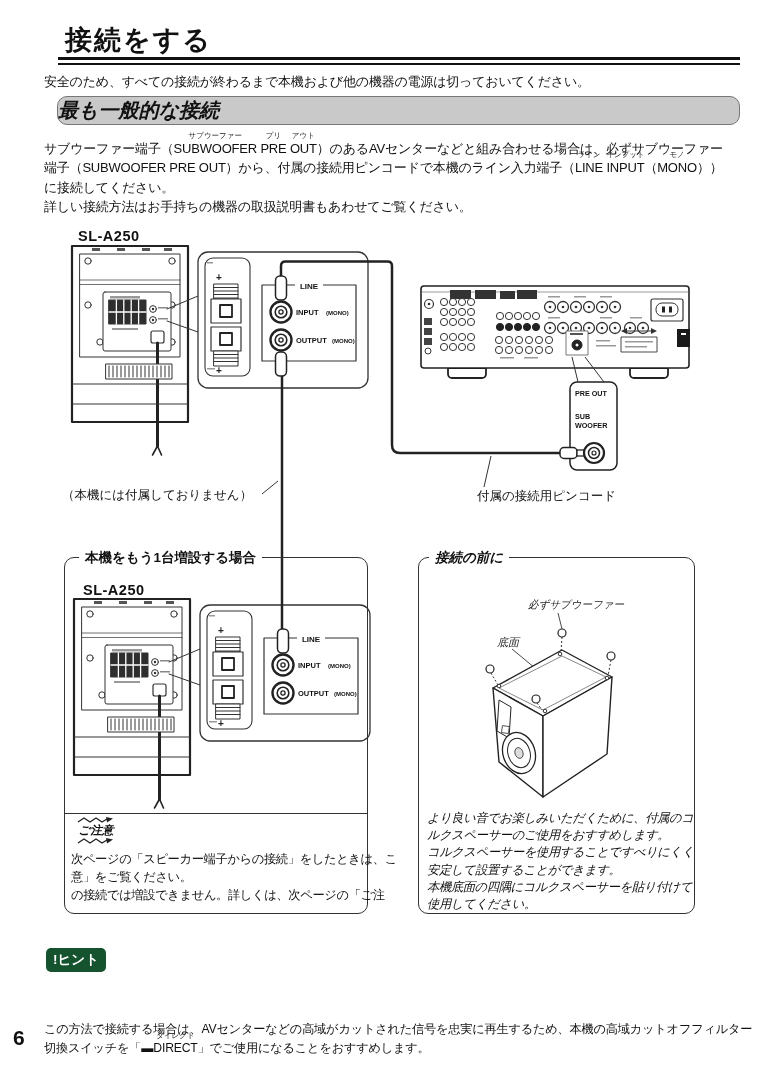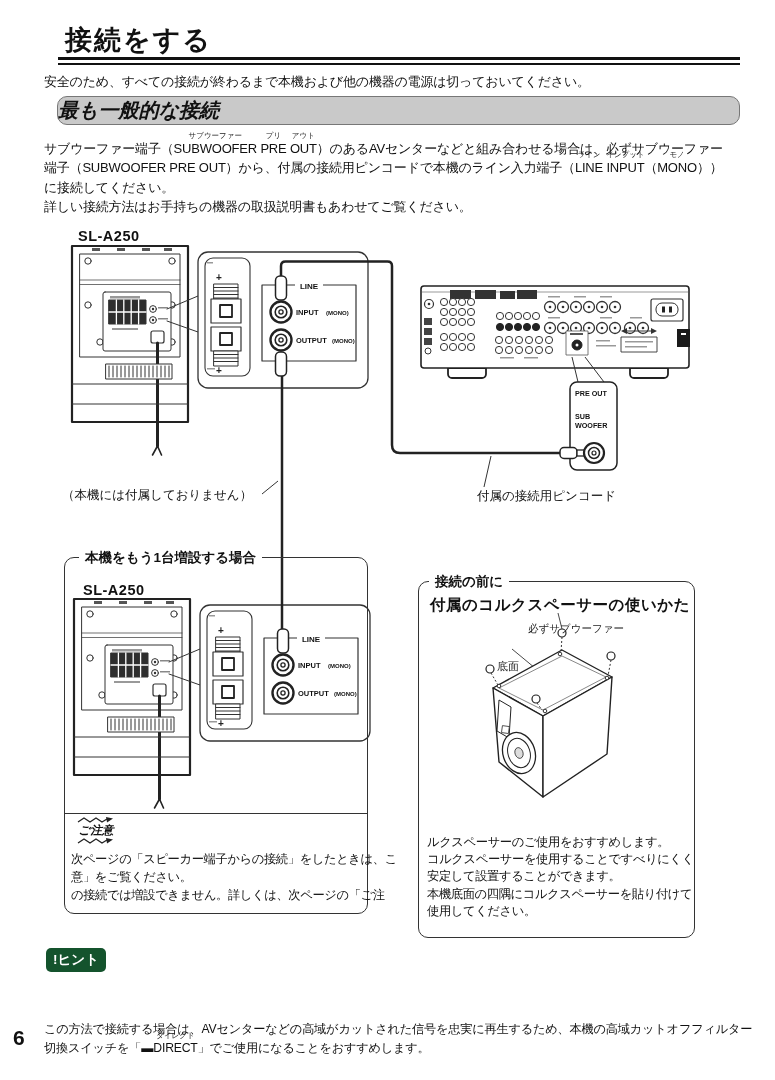--- a/index.html
+++ b/index.html
@@ -20,21 +20,21 @@
   .rh{position:relative;display:inline-block;}
   .rt{position:absolute;top:-7.5px;left:50%;transform:translateX(-50%);
       font-size:7.5px;letter-spacing:0;line-height:1;color:#222;white-space:nowrap;font-weight:normal;}
   
   .model1{left:78px;top:228px;font-size:14.5px;font-weight:bold;letter-spacing:0.5px;}
   .cap-left{left:62px;top:487px;font-size:12.5px;}
   .cap-right{left:477px;top:488px;font-size:12.5px;}
   
   .gbox{border:1.4px solid #333;border-radius:10px;box-sizing:border-box;background:transparent;}
   .box1{left:64px;top:557px;width:304px;height:357px;}
-  .box2{left:418px;top:581px;width:277px;height:357px;}
+  .box2{left:418px;top:557px;width:277px;height:357px;font-style:italic;}
   .gtitle{position:absolute;top:-9px;background:#fff;padding:0 6px;font-size:13.5px;font-weight:bold;line-height:17px;}
   .box1 .gtitle{left:14px;}
   .box2 .gtitle{left:10px;}
   .model2{left:18px;top:24px;font-size:14.5px;font-weight:bold;letter-spacing:0.5px;}
   .divider1{left:0;right:0;top:255px;height:0;border-top:1.3px solid #333;}
   .caution{left:8px;top:258px;width:46px;text-align:center;font-style:italic;}
   .caution .zz{display:block;margin:0 auto;}
   .caution .clabel{font-size:11.5px;font-weight:bold;display:block;line-height:13px;}
   .note-text{left:6px;top:292px;font-size:12.3px;letter-spacing:-0.4px;line-height:18px;}
   .cork-head{left:11px;top:13px;font-size:15.5px;font-weight:bold;letter-spacing:0.5px;}
@@ -366,24 +366,24 @@
   </div>
   <div class="abs note-text">
     <div class="nw">次ページの「スピーカー端子からの接続」をしたときは、こ</div>
     <div class="nw">意」をご覧ください。</div>
     <div class="nw">の接続では増設できません。詳しくは、次ページの「ご注</div>
   </div>
 </div>
 
 <div class="abs lay gbox box2">
   <span class="gtitle nw">接続の前に</span>
-  <div class="abs cork-head nw">付属のコルクスペーサーの使いかた</div>
   <span class="abs lbl-spacer nw">必ずサブウーファー</span>
   <span class="abs lbl-bottom nw">底面</span>
   <div class="abs cork-text">
+    <div class="nw">より良い音でお楽しみいただくために、付属のコ</div>
     <div class="nw">ルクスペーサーのご使用をおすすめします。</div>
     <div class="nw">コルクスペーサーを使用することですべりにくく</div>
     <div class="nw">安定して設置することができます。</div>
     <div class="nw">本機底面の四隅にコルクスペーサーを貼り付けて</div>
     <div class="nw">使用してください。</div>
   </div>
 </div>
 
 <div class="abs lay badge">!ヒント</div>
 <div class="abs lay hint-text">

